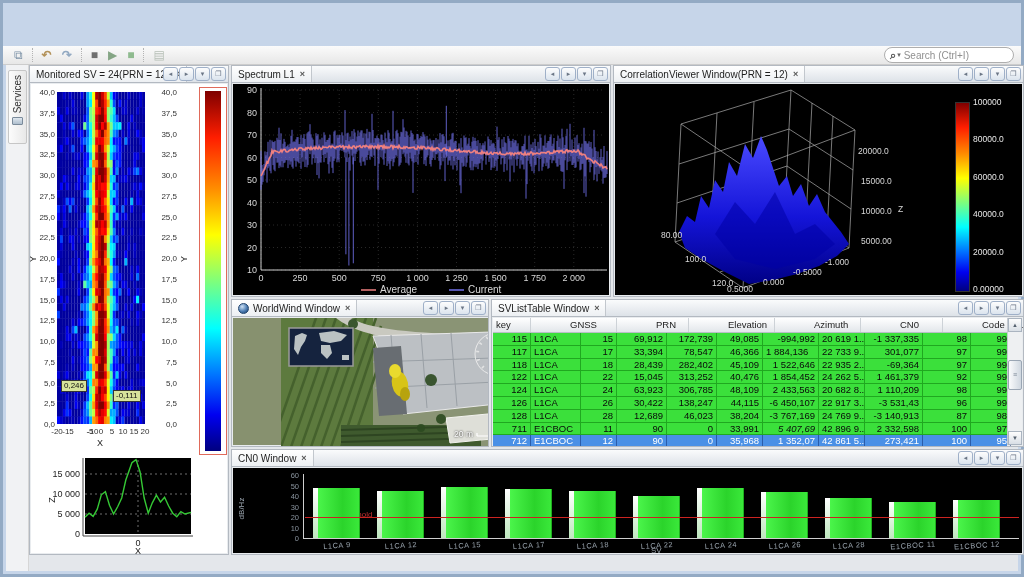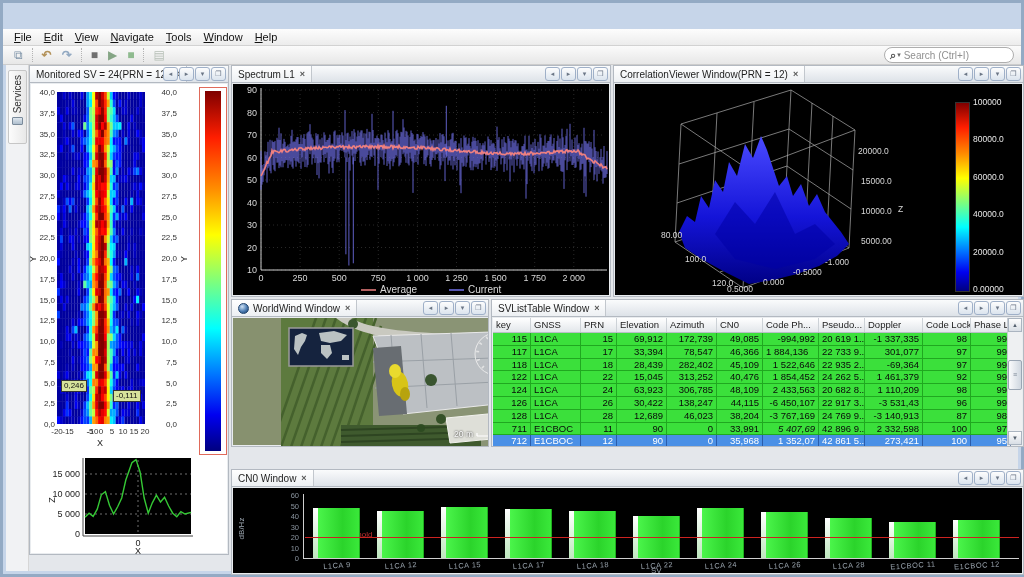--- a/index.html
+++ b/index.html
@@ -113,29 +113,20 @@
   .cn-tick { position:absolute; font-size:7.5px; color:#8a949e; text-align:right; }
   .cn-cat { position:absolute; font-size:7.5px; color:#96a0aa; text-align:center; transform:rotate(-4deg); letter-spacing:.5px; }
   .cn-bar { position:absolute; }
 </style>
 </head>
 <body>
 
 <div class="frame">
 
 
-  <div class="menubar" id="menubar">
-      <div class="menu-item">File</div>
-      <div class="menu-item">Edit</div>
-      <div class="menu-item">View</div>
-      <div class="menu-item">Navigate</div>
-      <div class="menu-item">Tools</div>
-      <div class="menu-item">Window</div>
-      <div class="menu-item">Help</div>
-    </div>
 
   <div class="toolbar">
     <span id="tb-icons" style="display:flex;align-items:center;">
         <span class="tb-icon c-copy">⧉</span>
         <div class="tb-sep"></div>
         <span class="tb-icon c-undo">↶</span>
         <span class="tb-icon c-redo">↷</span>
         <div class="tb-sep"></div>
         <span class="tb-icon c-stop">■</span>
         <span class="tb-icon c-play">▶</span>
@@ -1745,21 +1736,21 @@
           <span class="tab-close">×</span>
         </div>
         <div class="win-controls">
           <span class="ctrl-btn">◂</span>
           <span class="ctrl-btn">▸</span>
           <span class="ctrl-btn">▾</span>
           <span class="ctrl-btn">❐</span>
         </div>
       </div>
       <div class="win-body" id="body-svtable">
-        <div id="tbl-head" class="tbl-head" style="grid-template-columns: 38px 50px 36px 50px 50px 46px 56px 46px 58px 48px 40px; margin-right: 15px;">
+        <div id="tbl-head" class="tbl-head" style="grid-template-columns: 38px 50px 36px 50px 50px 46px 56px 46px 58px 48px 40px; margin-right: 15px; gap: 36px;">
             <div>key</div>
             <div>GNSS</div>
             <div>PRN</div>
             <div>Elevation</div>
             <div>Azimuth</div>
             <div>CN0</div>
             <div>Code Ph...</div>
             <div>Pseudo...</div>
             <div>Doppler</div>
             <div>Code Lock</div>
@@ -1885,21 +1876,21 @@
             </div>
           </div>
         <div class="scrollbar">
           <div class="sb-btn" style="top:0;">▲</div>
           <div class="sb-thumb">≡</div>
           <div class="sb-btn" style="bottom:0;">▼</div>
         </div>
       </div>
     </div>
 
-    <div class="win" id="win-cn0" style="left:225px;top:384px;width:793px;height:106px;margin-top:20px;">
+    <div class="win" id="win-cn0" style="left:225px;top:384px;width:793px;height:106px;">
       <div class="win-header">
         <div class="tab">
           <span class="tab-title">CN0 Window</span>
           <span class="tab-close">×</span>
         </div>
         <div class="win-controls">
           <span class="ctrl-btn">◂</span>
           <span class="ctrl-btn">▸</span>
           <span class="ctrl-btn">▾</span>
           <span class="ctrl-btn">❐</span>

